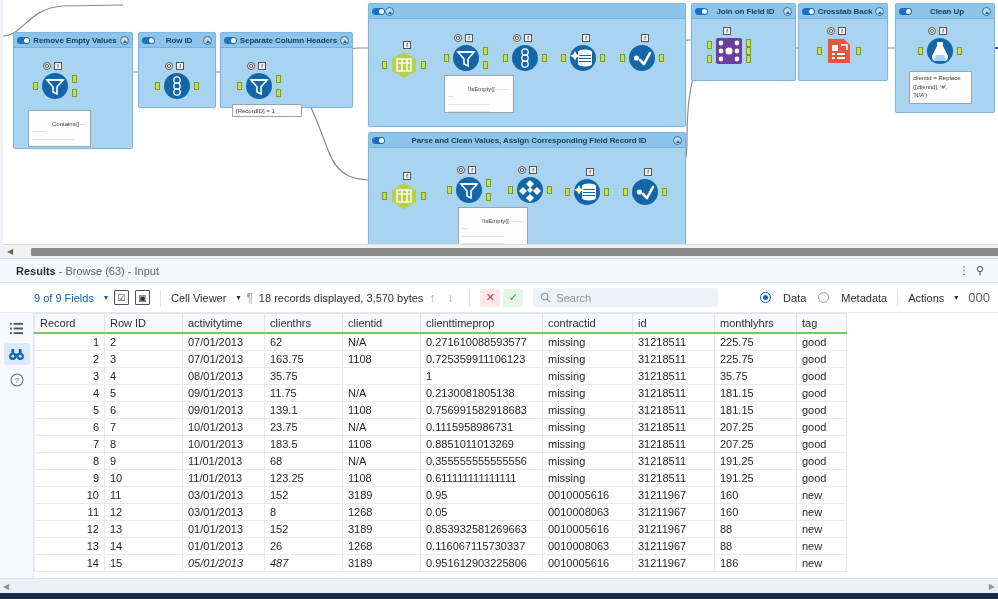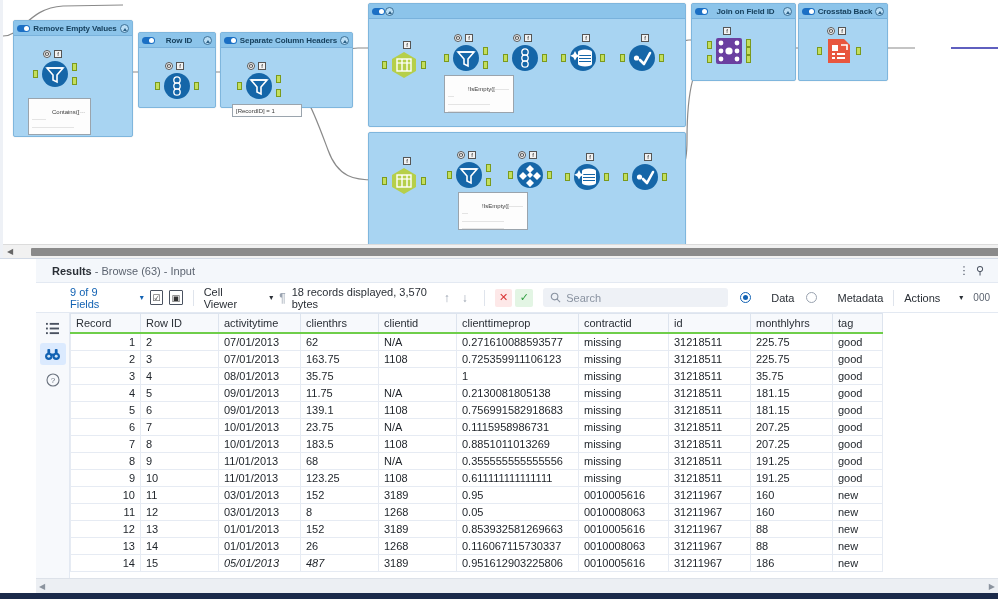--- a/index.html
+++ b/index.html
@@ -100,48 +100,48 @@
   .canvas-scroll {
     position:absolute; left:0; right:0; bottom:0; height:14px;
     background:#f1f1f1; border-top:1px solid #dcdcdc;
     display:flex; align-items:center;
   }
   .cs-arrow { width:14px; height:14px; display:flex; align-items:center; justify-content:center; color:#666; font-size:8px; }
   .cs-track { flex:1; height:14px; position:relative; }
   .cs-thumb { position:absolute; left:14px; top:3px; width:1210px; height:8px; background:#8a8a8a; border-radius:1px; }
 
   
-  .results { flex:1; display:flex; flex-direction:column; background:#fff; border-top:1px solid #d2dae6;padding-left:36px; }
+  .results { flex:1; display:flex; flex-direction:column; background:#fff; border-top:1px solid #d2dae6; }
   .res-title {
     height:24px; background:#f4f7fb; display:flex; align-items:center;
     padding:0 10px 0 16px; border-bottom:1px solid #e3e9f2;
   }
   .res-title .t1 { font-weight:bold; color:#2a2f36; font-size:11px; }
   .res-title .t2 { color:#5c6470; font-size:11px; margin-left:3px; }
   .res-title .spacer { flex:1; }
   .icon-btn { width:16px; height:16px; display:flex; align-items:center; justify-content:center; color:#4a5260; }
 
   .res-toolbar {
     height:30px; display:flex; align-items:center; gap:0;
     padding:0 8px 0 34px; border-bottom:1px solid #e3e9f2; background:#fff;
   }
-  .tb-link { color:#1262b3; font-size:11px; display:flex; align-items:center; gap:19px; cursor:default; }
+  .tb-link { color:#1262b3; font-size:11px; display:flex; align-items:center; gap:10px; cursor:default; }
   .chev { font-size:8px; color:#1262b3; }
   .tb-sq { width:15px; height:15px; border:1px solid #4a5260; display:flex; align-items:center; justify-content:center; font-size:9px; color:#333; margin-left:6px; border-radius:1px;}
   .tb-sep { width:1px; height:16px; background:#dfe4ec; margin:0 10px; }
   .tb-text { font-size:11px; color:#2a2f36; }
   .tb-arrow { color:#9aa3b0; font-size:12px; margin:0 6px; }
   .xbtn { width:20px; height:18px; background:#fde8e8; color:#d93636; display:flex;align-items:center;justify-content:center; font-size:11px; border-radius:2px; }
   .okbtn { width:20px; height:18px; background:#e3f5e4; color:#2e9e3f; display:flex;align-items:center;justify-content:center; font-size:11px; border-radius:2px; margin-left:3px;}
   .search {
     flex:none; width:185px; height:19px; background:#eef1f6; border-radius:3px;
     display:flex; align-items:center; gap:5px; padding:0 7px; margin-left:10px;
     color:#8a93a1; font-size:11px;
   }
-  .radio { display:flex; align-items:center; gap:20px; font-size:11px; color:#2a2f36; margin-left:12px;}
+  .radio { display:flex; align-items:center; gap:12px; font-size:11px; color:#2a2f36; margin-left:12px;}
   .rc { width:11px; height:11px; border-radius:50%; border:1.5px solid #9aa3b0; position:relative; }
   .rc.on { border-color:#1262b3; }
   .rc.on::after { content:""; position:absolute; left:2px; top:2px; width:5px; height:5px; border-radius:50%; background:#1262b3; }
 
   
   .grid-area { flex:1; display:flex; min-height:0; }
   .rail { width:34px; background:#f7f9fc; border-right:1px solid #e3e9f2; padding-top:4px; }
   .rail-ico { width:26px; height:22px; margin:0 auto 4px; display:flex; align-items:center; justify-content:center; color:#5b6personal; }
   .rail-ico svg { display:block; }
   .rail-ico.sel { background:#dbeafe; border-radius:3px; }
@@ -202,21 +202,21 @@
         <path d="M742,48 L 812,48"></path>
 
         <path d="M850,48 L 912,48"></path>
       </g>
 
       <path d="M948,48 L 998,48" fill="none" stroke="#2a2aaa" stroke-width="1.4"></path>
     </svg>
 
     <div class="canvas-inner">
 
-      <div class="container" style="left:10px;top:20px;width:120px;height:117px;">
+      <div class="container" style="left:10px;top:32px;width:120px;height:117px;">
         <div class="chdr">
           <div class="toggle"></div>
           <div class="ctitle">Remove Empty Values</div>
           <div class="collapse"></div>
         </div>
         <div class="cbody">
           <div class="tool" style="left:26px;top:23px;">
             <div class="badge b1">⚙</div>
             <div class="badge b2">f</div>
             <svg class="glyph" viewBox="0 0 30 30">
@@ -358,20 +358,25 @@
               <circle cx="9.5" cy="15" r="2.6" fill="#fff"></circle>
               <path d="M13 17 L17 21 L23 10" fill="none" stroke="#fff" stroke-width="2.6" stroke-linecap="round" stroke-linejoin="round"></path>
             </svg>
             <div class="anchor in"></div>
             <div class="anchor out"></div>
           </div>
         </div>
       </div>
 
       <div class="container" style="left:365px;top:132px;width:318px;height:124px;">
+        <div class="chdr">
+          <div class="toggle"></div>
+          <div class="ctitle">Parse and Clean Values, Assign Corresponding Field Record ID</div>
+          <div class="collapse"></div>
+        </div>
         <div class="cbody">
           <div class="tool" style="left:20px;top:33px;">
             <div class="badge b2">f</div>
             <svg class="glyph" viewBox="0 0 30 30">
               <polygon points="15,2 27,9 27,21 15,28 3,21 3,9" fill="#b6cf4a"></polygon>
               <rect x="8" y="9" width="14" height="12" fill="none" stroke="#fff" stroke-width="1.4"></rect>
               <line x1="13" y1="9" x2="13" y2="21" stroke="#fff" stroke-width="1.4"></line>
               <line x1="18" y1="9" x2="18" y2="21" stroke="#fff" stroke-width="1.4"></line>
               <line x1="8" y1="13" x2="22" y2="13" stroke="#fff" stroke-width="1.2"></line>
             </svg>
@@ -492,20 +497,43 @@
                 <rect x="13" y="21" width="8" height="2"></rect>
               </g>
               <path d="M17 9 h6 v5" fill="none" stroke="#fff" stroke-width="1.6"></path>
             </svg>
             <div class="anchor in"></div>
             <div class="anchor out"></div>
           </div>
         </div>
       </div>
 
+      <div class="container" style="left:892px;top:3px;width:100px;height:110px;">
+        <div class="chdr">
+          <div class="toggle"></div>
+          <div class="ctitle">Clean Up</div>
+          <div class="collapse"></div>
+        </div>
+        <div class="cbody">
+          <div class="tool" style="left:29px;top:17px;">
+            <div class="badge b1">⚙</div>
+            <div class="badge b2">f</div>
+            <svg class="glyph" viewBox="0 0 30 30">
+              <circle cx="15" cy="15" r="13" fill="#1566a8"></circle>
+              <path d="M12 6 h6 v4 l5 10 a4 4 0 0 1 -4 5 h-8 a4 4 0 0 1 -4 -5 l5 -10 Z" fill="#fff"></path>
+              <path d="M11 19 h8 l2 3 a2.5 2.5 0 0 1 -2.5 3 h-7 A2.5 2.5 0 0 1 9 22 Z" fill="#9fd4f5"></path>
+            </svg>
+            <div class="anchor in"></div>
+            <div class="anchor out"></div>
+          </div>
+          <div class="annot" style="left:13px;top:52px;width:63px;height:33px;line-height:8.5px;">clientid = Replace
+([clientid], '#',
+'N/A')</div>
+        </div>
+      </div>
 
     </div>
 
     <div class="canvas-scroll">
       <div class="cs-arrow">◀</div>
       <div class="cs-track">
         <div class="cs-thumb"></div>
       </div>
       <div class="cs-arrow">▶</div>
     </div>
@@ -554,21 +582,21 @@
       </span>
       <span class="radio">
         <span class="rc"></span>
         <span>Metadata</span>
       </span>
       <span class="tb-sep"></span>
       <span class="tb-link" style="color:#2a2f36;">
         <span>Actions</span>
         <span class="chev" style="color:#2a2f36;">▾</span>
       </span>
-      <span style="font-size:10px;color:#5c6470;margin-left:10px;">000</span>
+      <span style="font-size:13px;color:#5c6470;margin-left:10px;">000</span>
     </div>
 
     <div class="grid-area">
       <div class="rail">
         <div class="rail-ico">
           <svg width="13" height="13" viewBox="0 0 14 14">
             <g fill="#4a5260">
               <rect x="0" y="1" width="2" height="2"></rect>
                 <rect x="4" y="1" width="10" height="2"></rect>
               <rect x="0" y="6" width="2" height="2"></rect>

